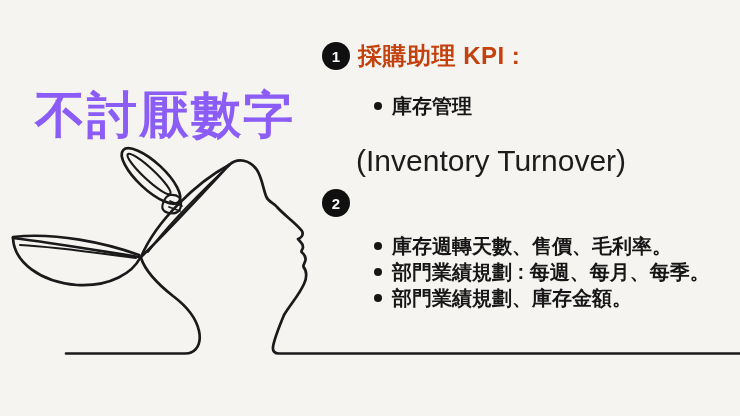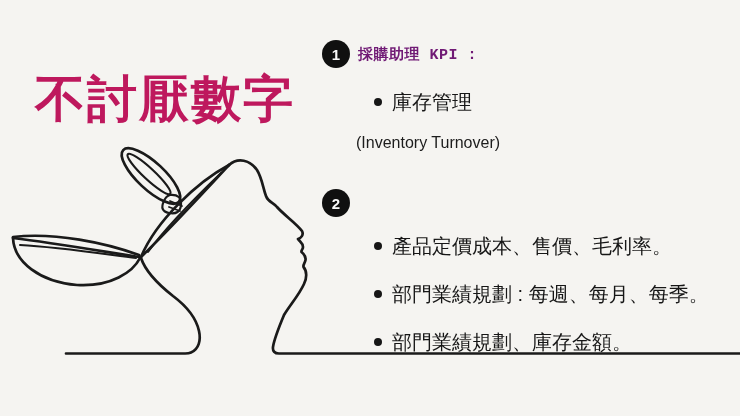--- a/index.html
+++ b/index.html
@@ -9,56 +9,57 @@
     position:relative;
     width:740px; height:416px;
     background:#f5f4f1;
     overflow:hidden;
     color:#1a1a1a;
   }
   .lineart{
     position:absolute; left:0; top:0; width:740px; height:416px;
   }
   .title{
-    position:absolute; left:35px; top:74px;
+    position:absolute; left:35px; top:90px;
     font-size:50px; font-weight:900; line-height:1;
-    letter-spacing:2px; color:#be185d; white-space:nowrap;
+    letter-spacing:2px; color:#8b5cf6; white-space:nowrap;
   }
   .section{ position:absolute; left:322px; width:400px; }
   .sec1{ top:40px; }
   .sec2{ top:189px; }
   .sec-header{ display:flex; align-items:center; gap:8px; }
   .badge{
     flex:0 0 auto;
     width:28px; height:28px; border-radius:50%;
     background:#101010; color:#fafafa;
     display:flex; align-items:center; justify-content:center;
     font-size:15px; font-weight:700;
   }
   .sec-title{
-    font-size:15px; font-weight:700; color:#701a75;
-    white-space:nowrap; letter-spacing:0.5px;font-family:Liberation Mono, monospace;
+    font-size:24px; font-weight:700; color:#c2410c;
+    white-space:nowrap; letter-spacing:0.5px;
   }
   ul.bullets{ list-style:none; margin:0; padding:0; }
   .sec1 ul.bullets li{ margin-top:21px; }
   .sec2 ul.bullets li:first-child{ margin-top:16px; }
-  .sec2 ul.bullets li + li{ margin-top:22px; }
+  .sec2 ul.bullets li + li{ }
   ul.bullets li{
     position:relative; padding-left:70px;
     font-size:20px; line-height:26px; color:#161616;
     white-space:nowrap;
+    font-weight:bold;
   }
   .dot{
     position:absolute; left:52px; top:9px;
     width:8px; height:8px; border-radius:50%;
     background:#161616;
   }
   .note{
-    margin-top:15px; margin-left:34px;
-    font-size:16px; line-height:26px; color:#1c1c1c;
+    margin-top:29px; margin-left:34px;
+    font-size:30px; line-height:26px; color:#1c1c1c;
     white-space:nowrap;
   }
 </style>
 </head>
 <body>
 
 <div class="slide">
 
   <svg class="lineart" viewBox="0 0 740 416" fill="none" stroke="#1a1a1a" stroke-width="2.7" stroke-linecap="round" stroke-linejoin="round">
 
@@ -124,21 +125,21 @@
     <div class="note">(Inventory Turnover)</div>
   </section>
 
   <section class="section sec2">
     <div class="sec-header">
       <span class="badge">2</span>
     </div>
     <ul class="bullets">
       <li>
         <span class="dot"></span>
-        <span>產品定價成本、售價、毛利率。</span>
+        <span>庫存週轉天數、售價、毛利率。</span>
       </li>
       <li>
         <span class="dot"></span>
         <span>部門業績規劃 : 每週、每月、每季。</span>
       </li>
       <li>
         <span class="dot"></span>
         <span>部門業績規劃、庫存金額。</span>
       </li>
     </ul>

